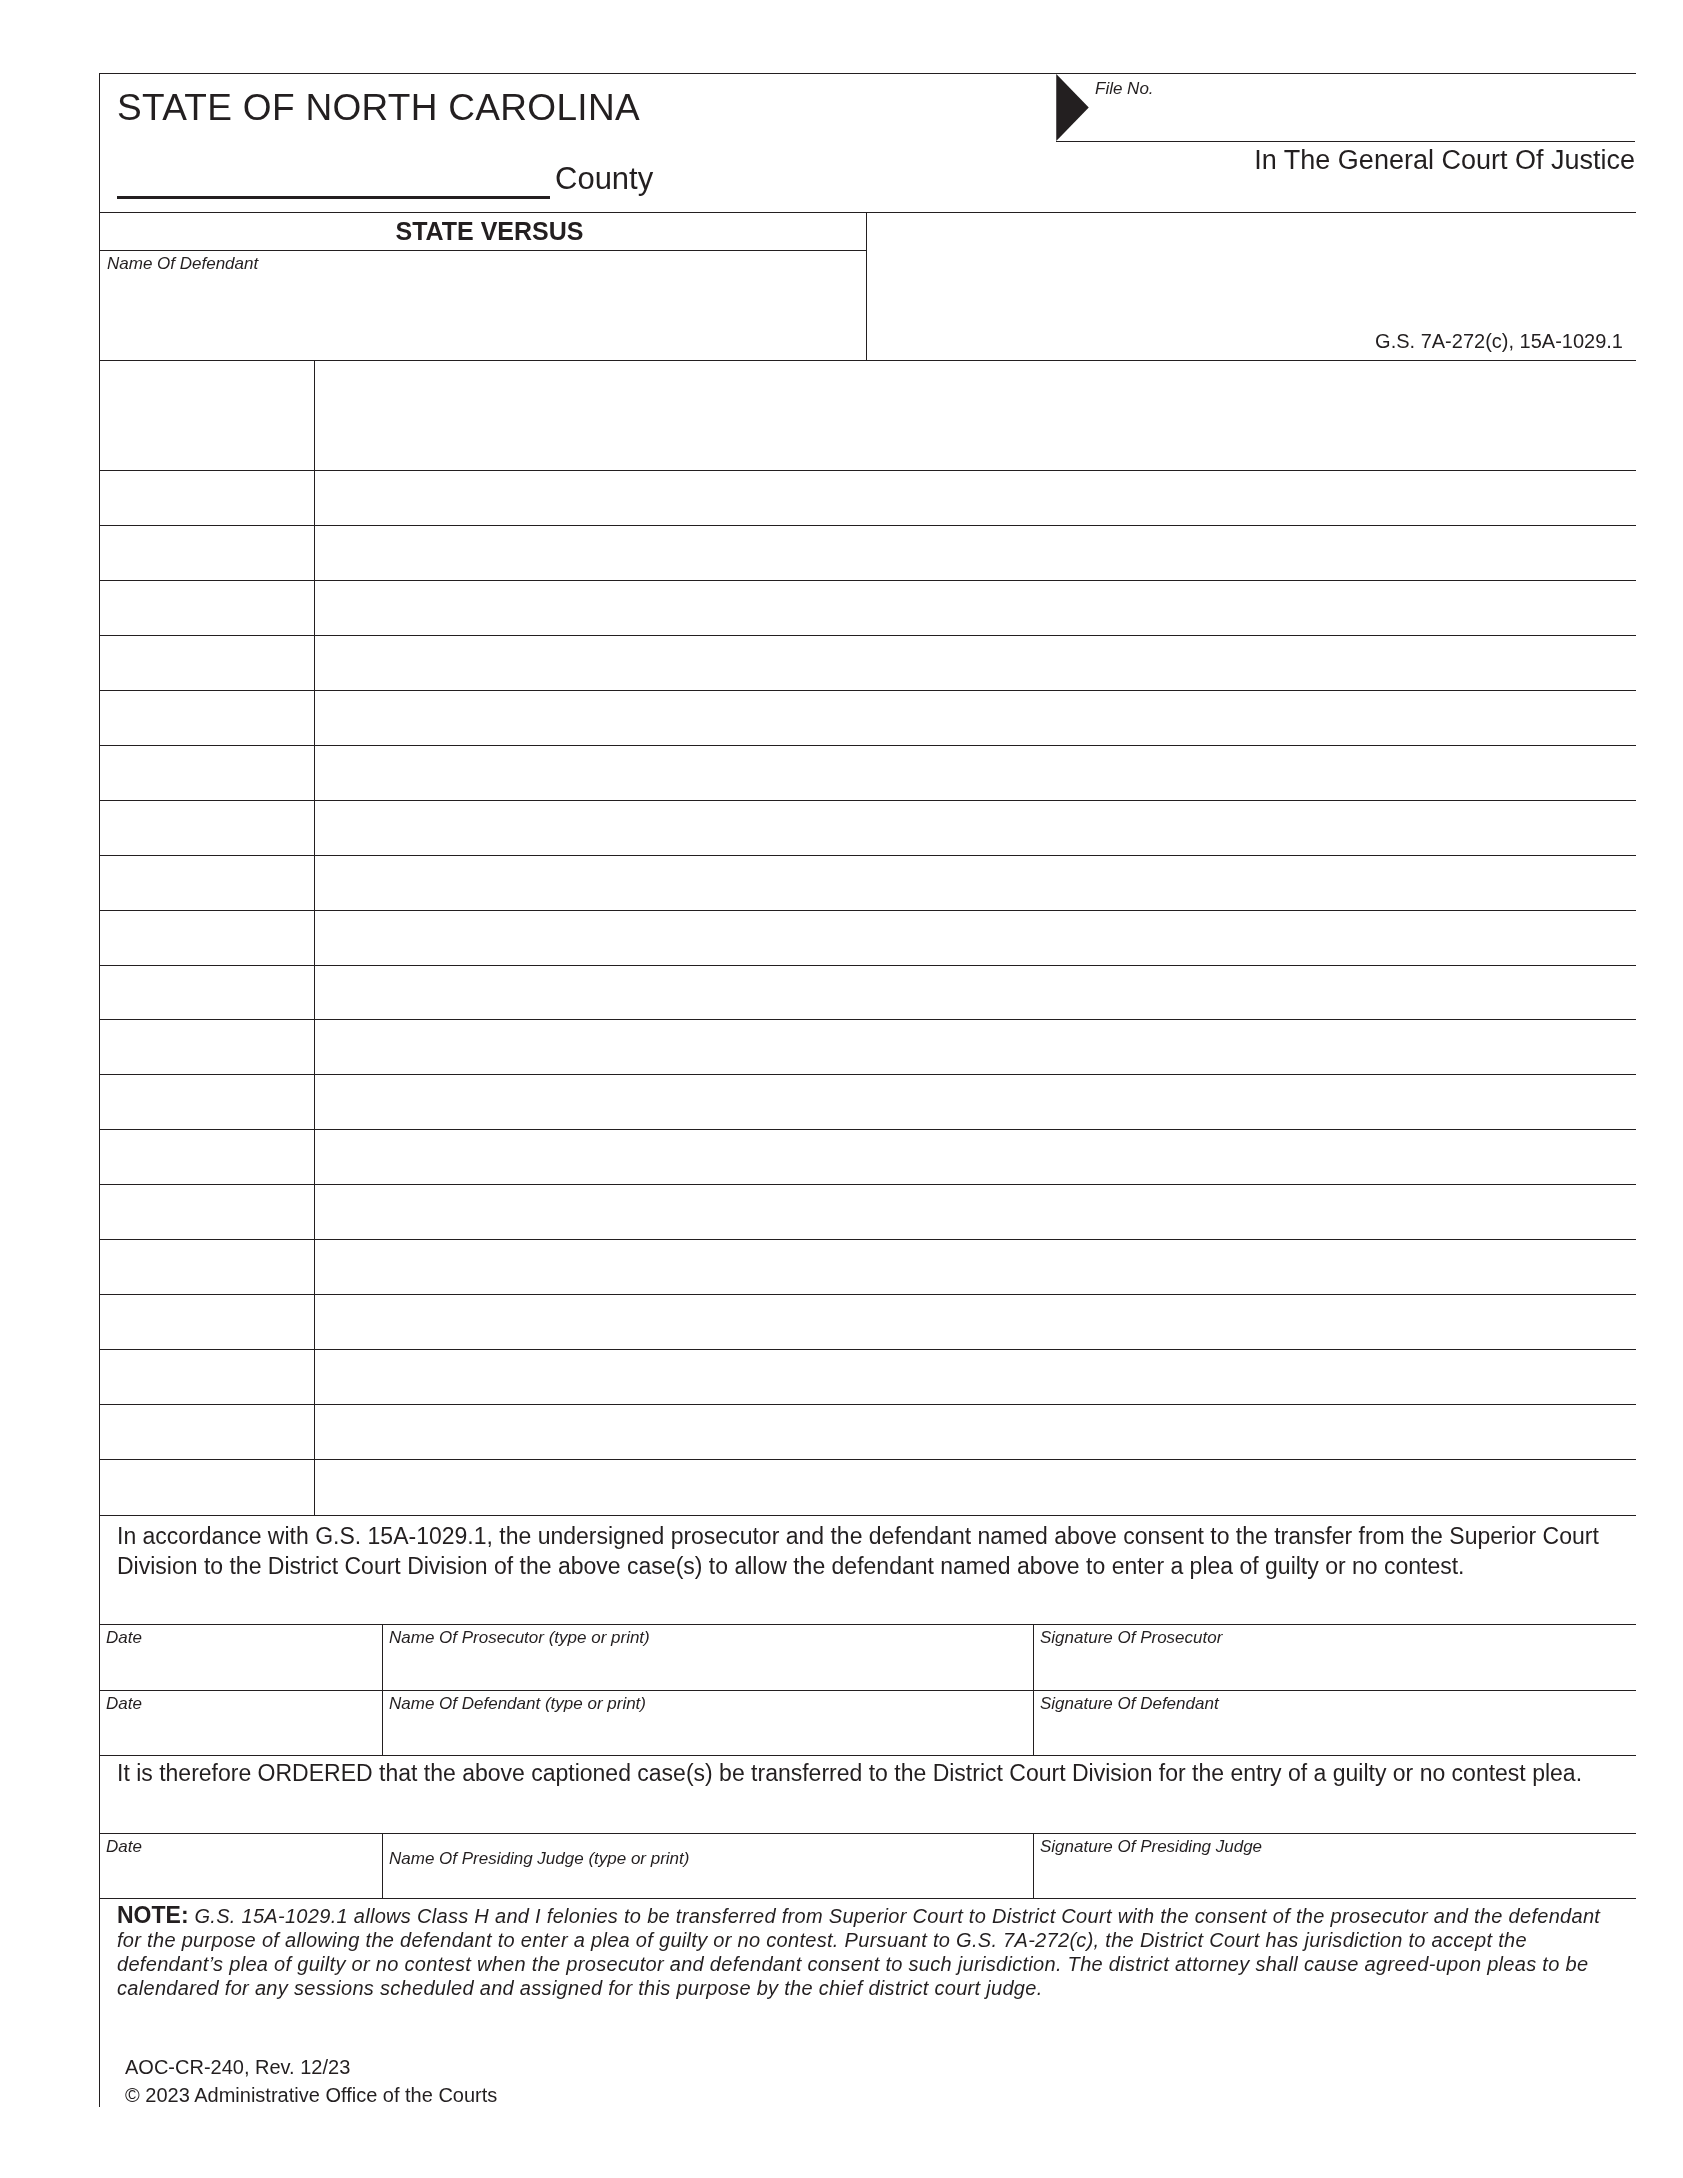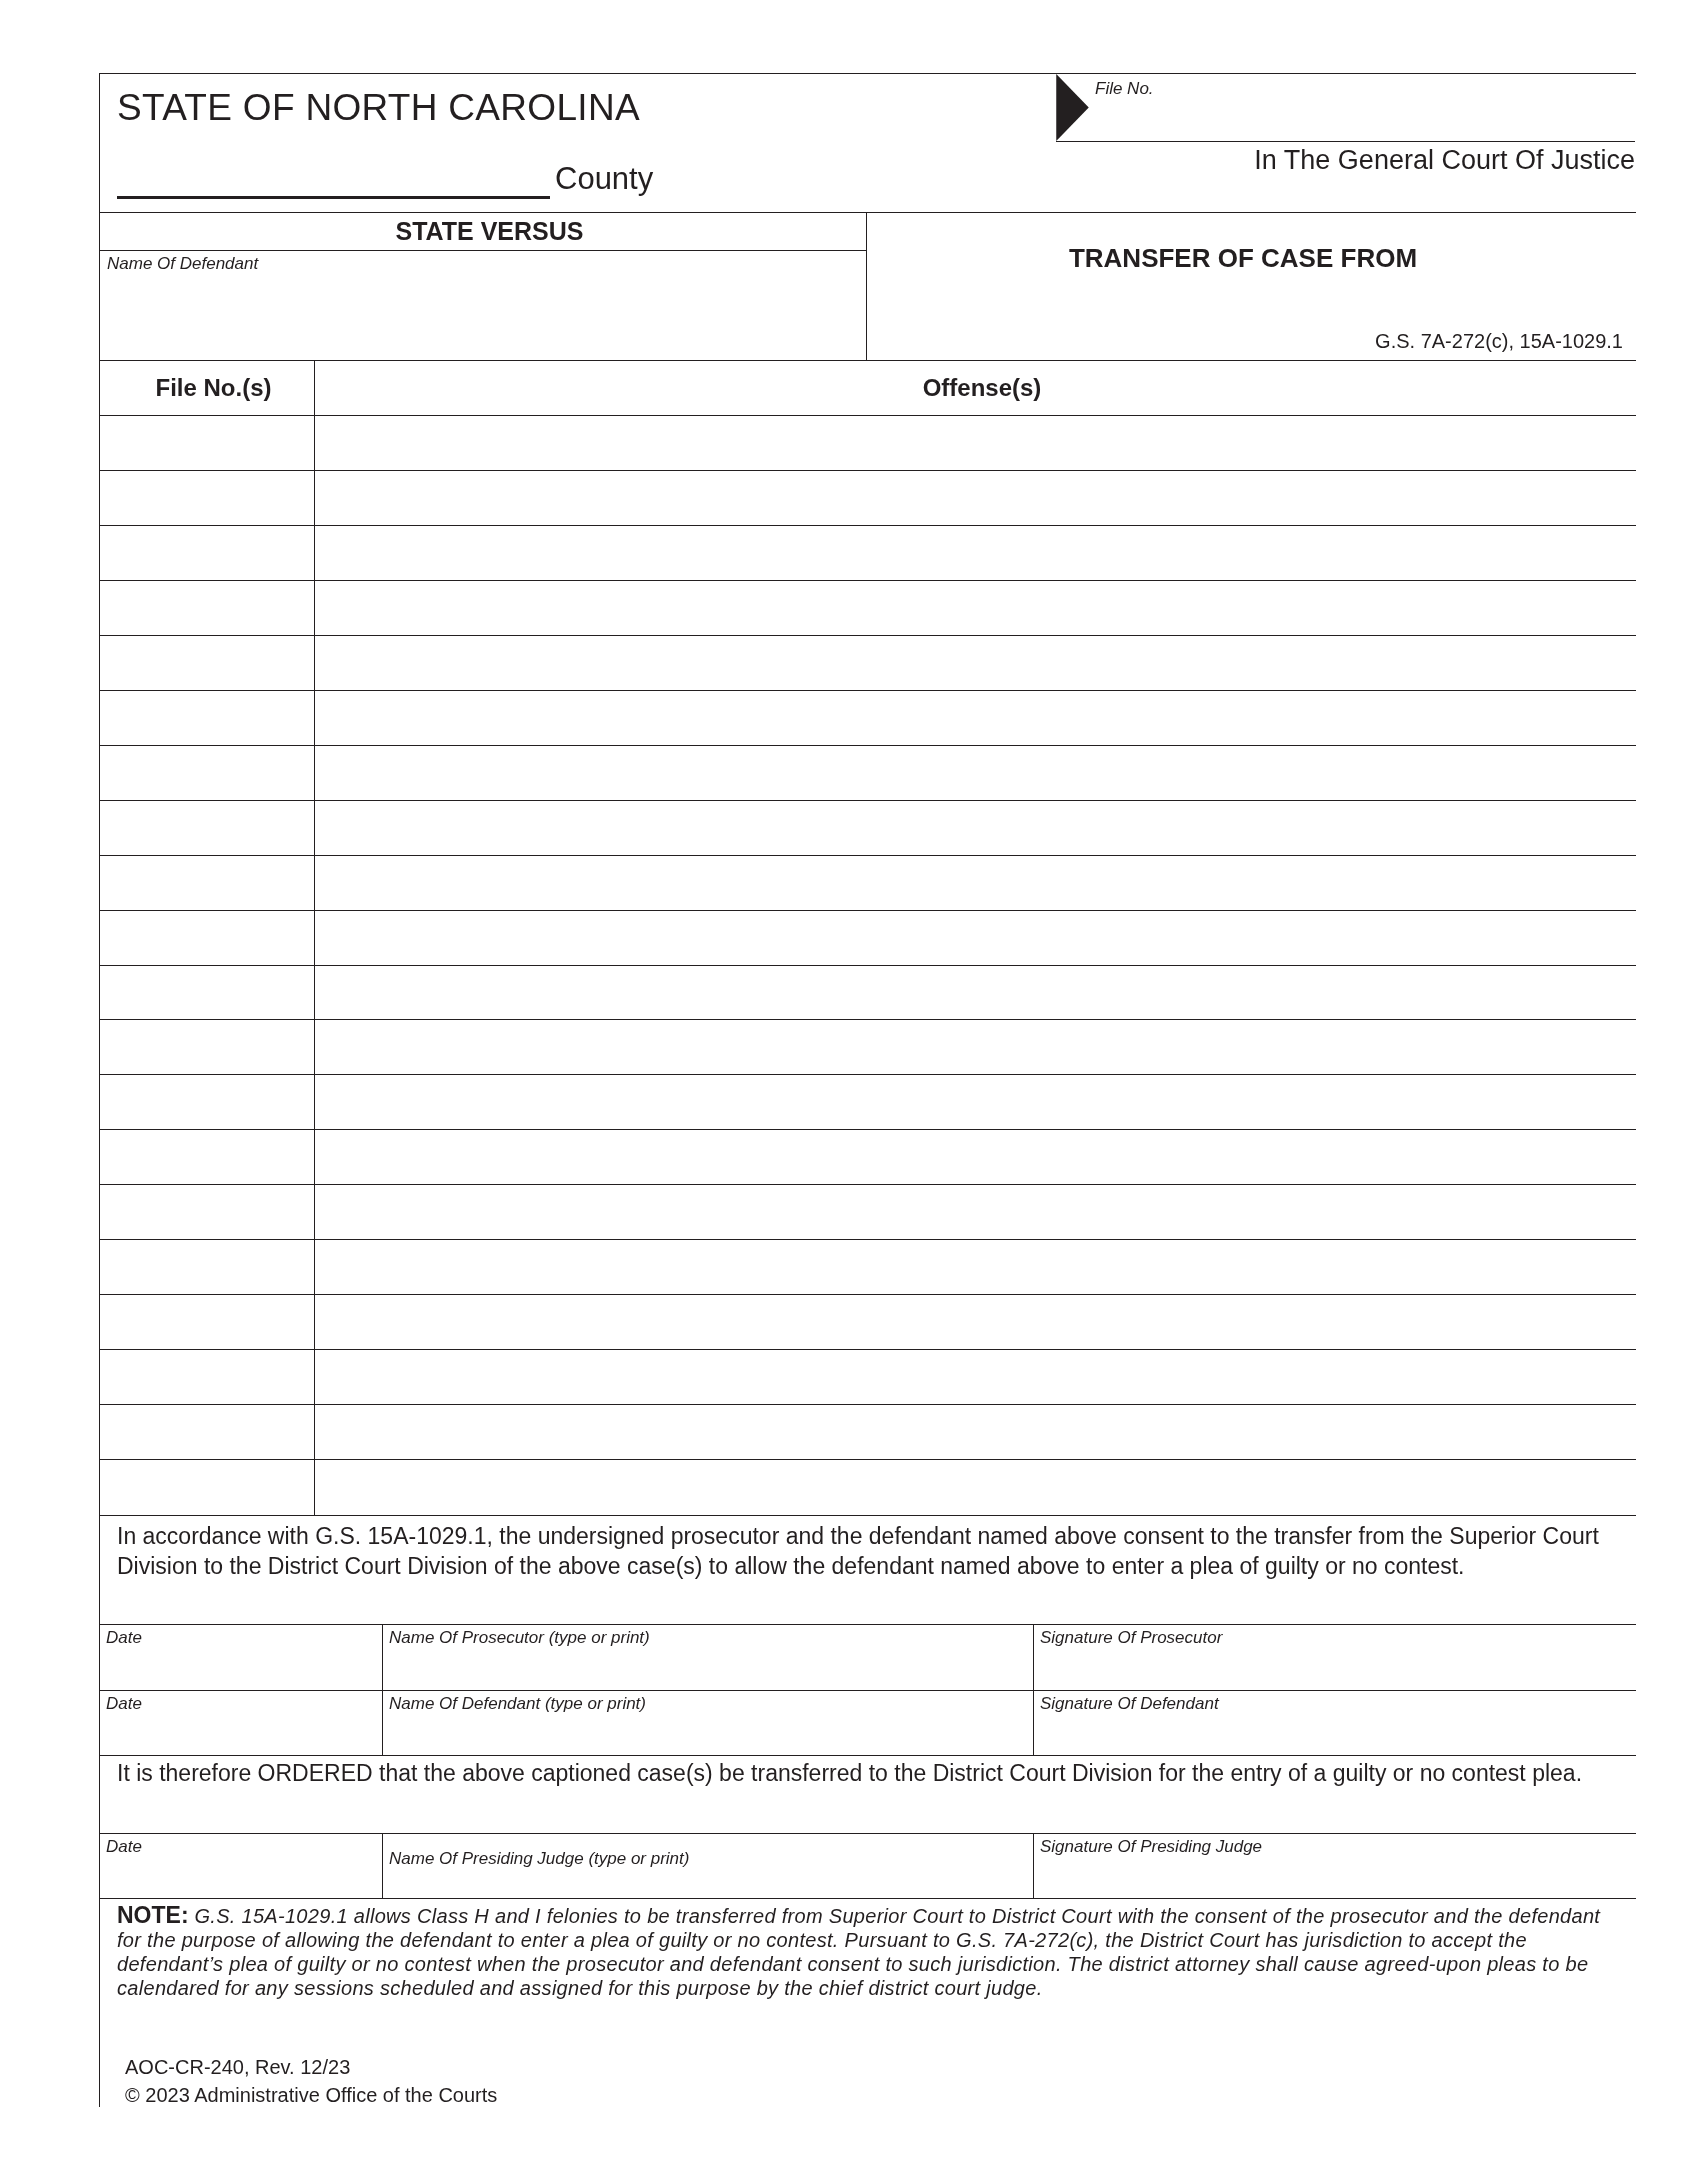--- a/index.html
+++ b/index.html
@@ -60,29 +60,24 @@
 </div>
 
 <div class="abs bold-h" style="left:99px; top:217px; width:767px; text-align:center;">STATE VERSUS</div>
 
 <div class="abs" style="left:100px; top:251px; width:766px; height:109px;">
   <span class="lbl" style="left:7px; top:3px;">Name Of Defendant</span>
   <span style="position:absolute; left:10px; top:40px; font-size:22px;"></span>
 </div>
 
 <div class="abs form-title" style="left:867px; top:242px; width:752px;">
-  <div>TRANSFER OF CASE FROM</div>
 </div>
 <div class="abs" style="right:60px; top:330px; font-size:20px;">G.S. 7A-272(c), 15A-1029.1</div>
 
 <div class="abs" style="left:99px; top:360px; width:1537px; height:1156px;">
-  <div style="position:absolute; left:0; top:0; width:1537px; height:55px; border-bottom:1.6px solid #231f20;">
-    <div class="bold-h" style="position:absolute; left:0; width:215px; top:14px; text-align:center; font-size:24px;">File No.(s)</div>
-    <div class="bold-h" style="position:absolute; left:215px; width:1322px; top:14px; text-align:center; font-size:24px;">Offense(s)</div>
-  </div>
   <div class="vl" style="left:215px; top:0; height:1156px;"></div>
   <div id="rows" style="position:absolute; left:0; top:56px; width:1537px;">
       <div style="position: absolute; left: 0px; width: 1537px; top: 0px; height: 55px; border-bottom: 1.6px solid rgb(35, 31, 32); box-sizing: border-box;">
         <div style="position: absolute; left: 6px; width: 203px; top: 14px; font-size: 20px;"></div>
         <div style="position: absolute; left: 223px; width: 1307px; top: 14px; font-size: 20px;"></div>
       </div>
       <div style="position: absolute; left: 0px; width: 1537px; top: 55px; height: 55px; border-bottom: 1.6px solid rgb(35, 31, 32); box-sizing: border-box;">
         <div style="position: absolute; left: 6px; width: 203px; top: 14px; font-size: 20px;"></div>
         <div style="position: absolute; left: 223px; width: 1307px; top: 14px; font-size: 20px;"></div>
       </div>

